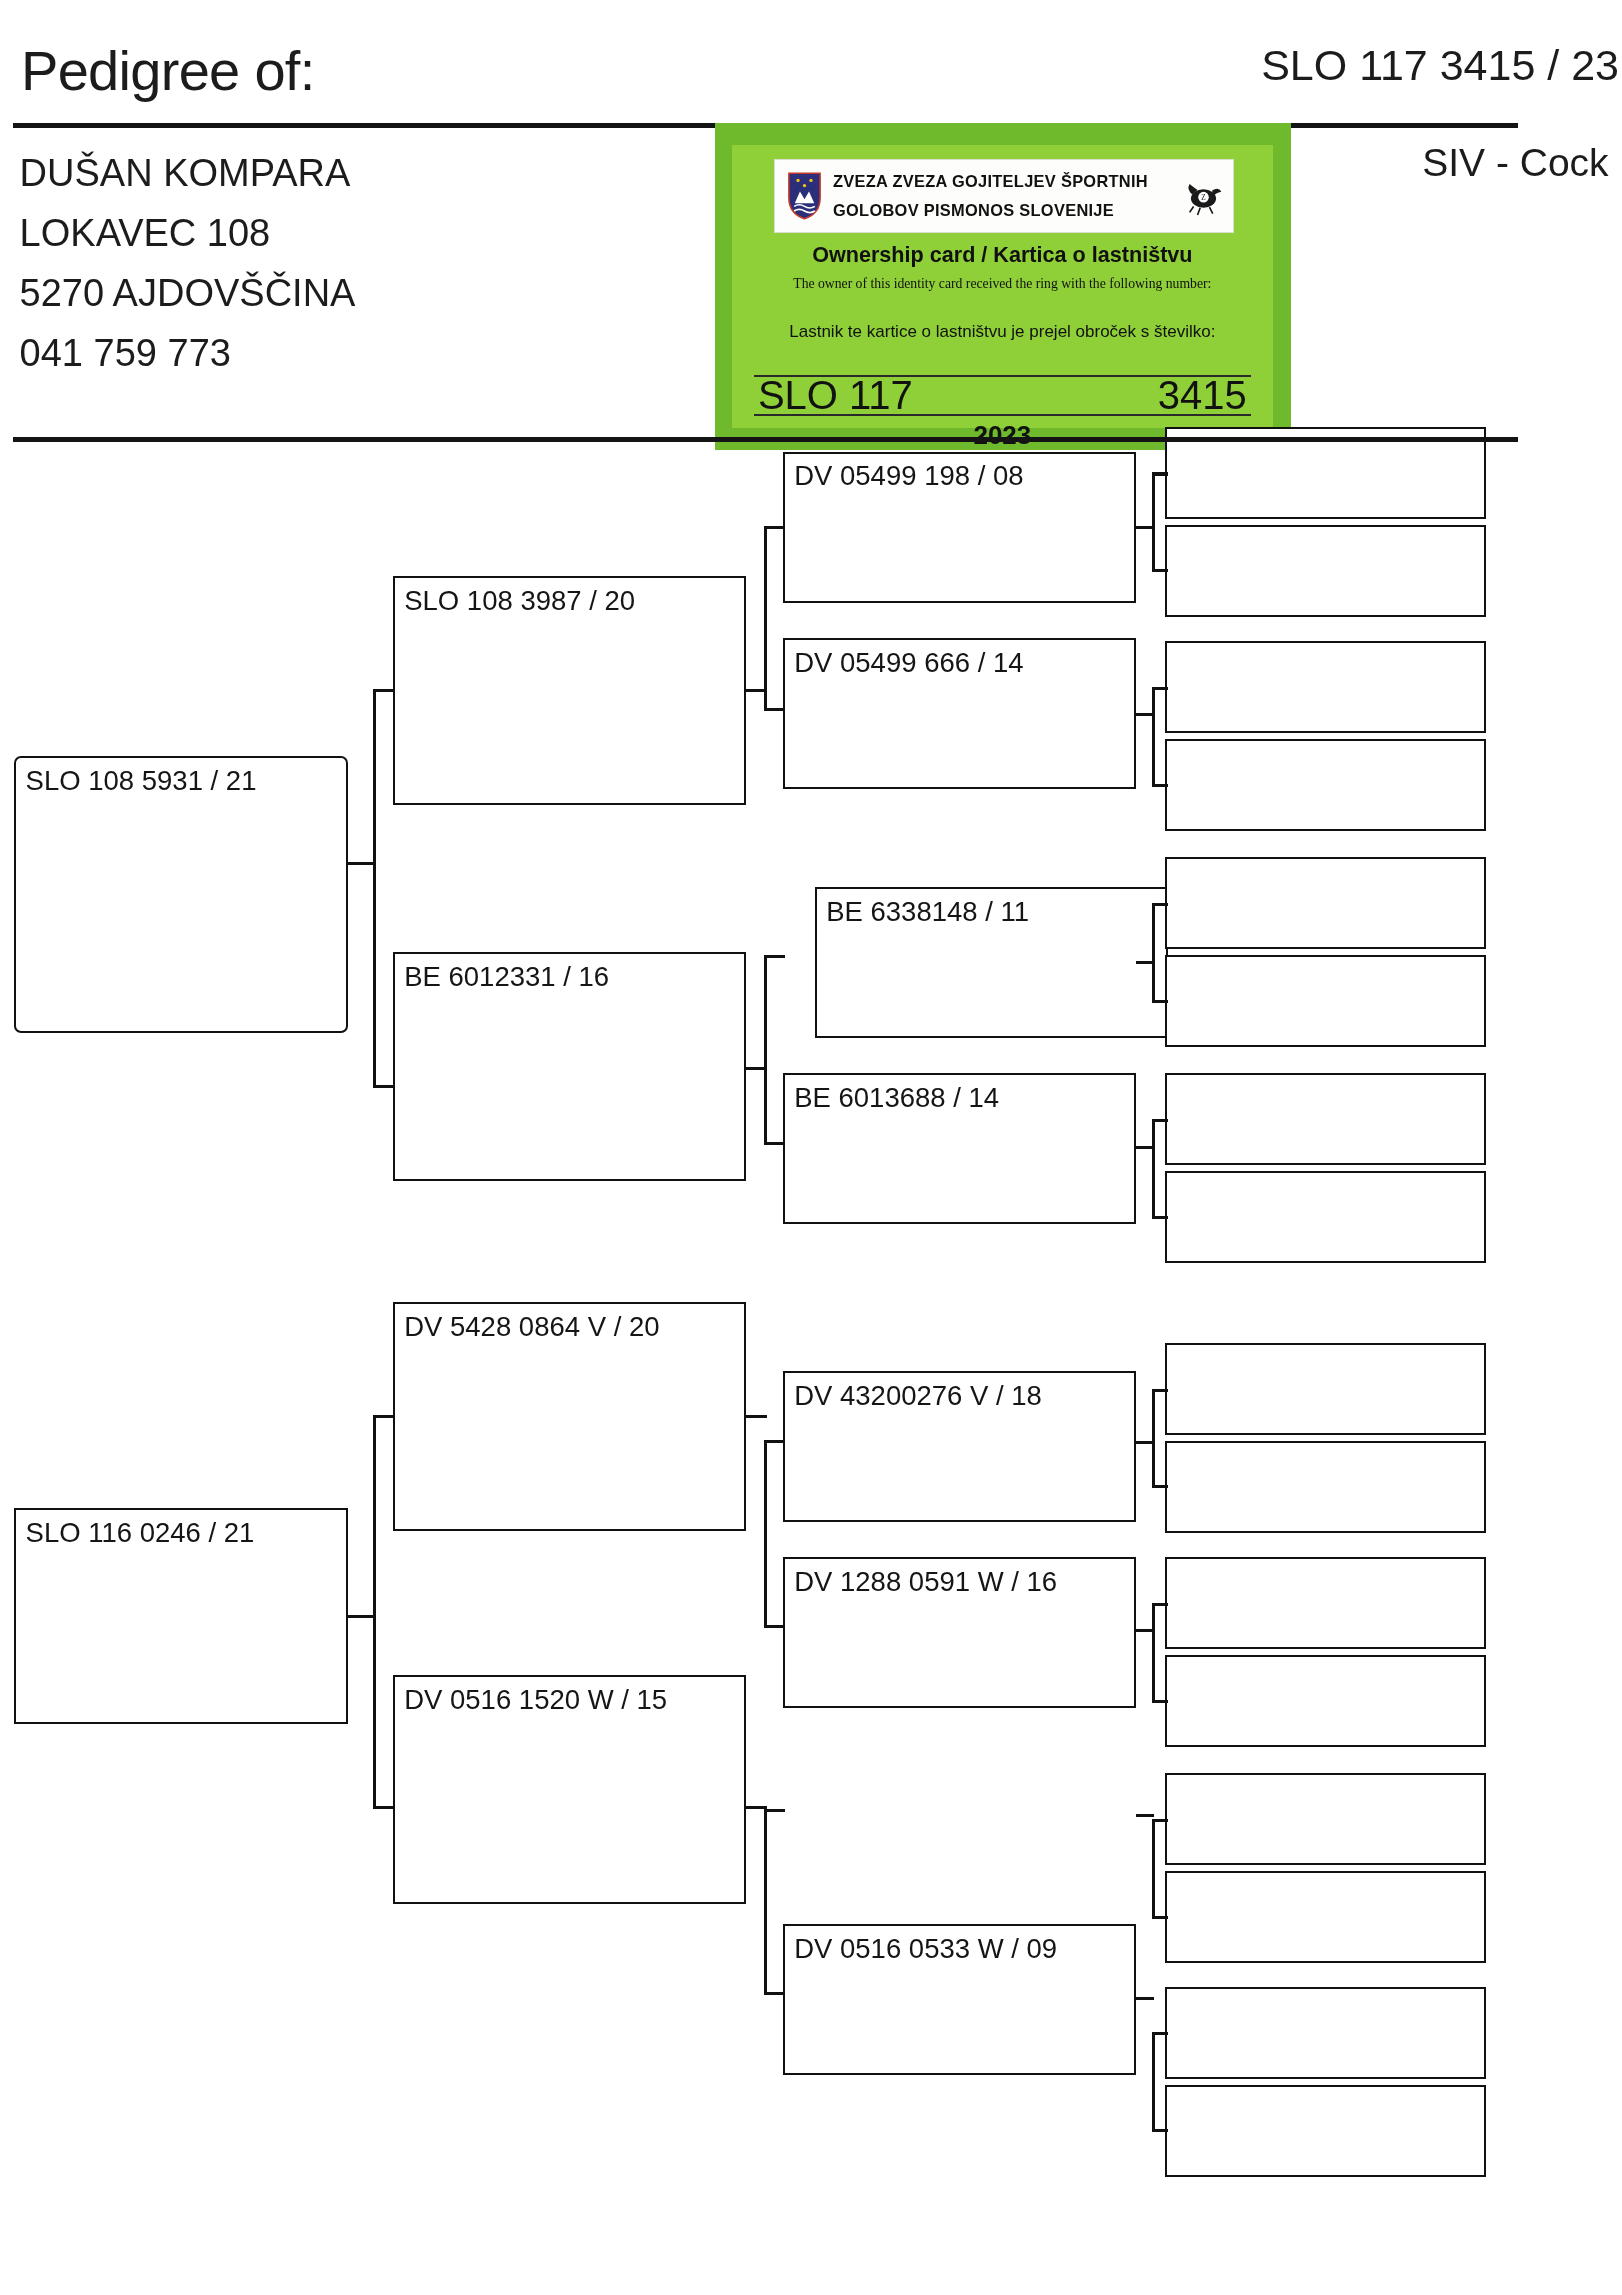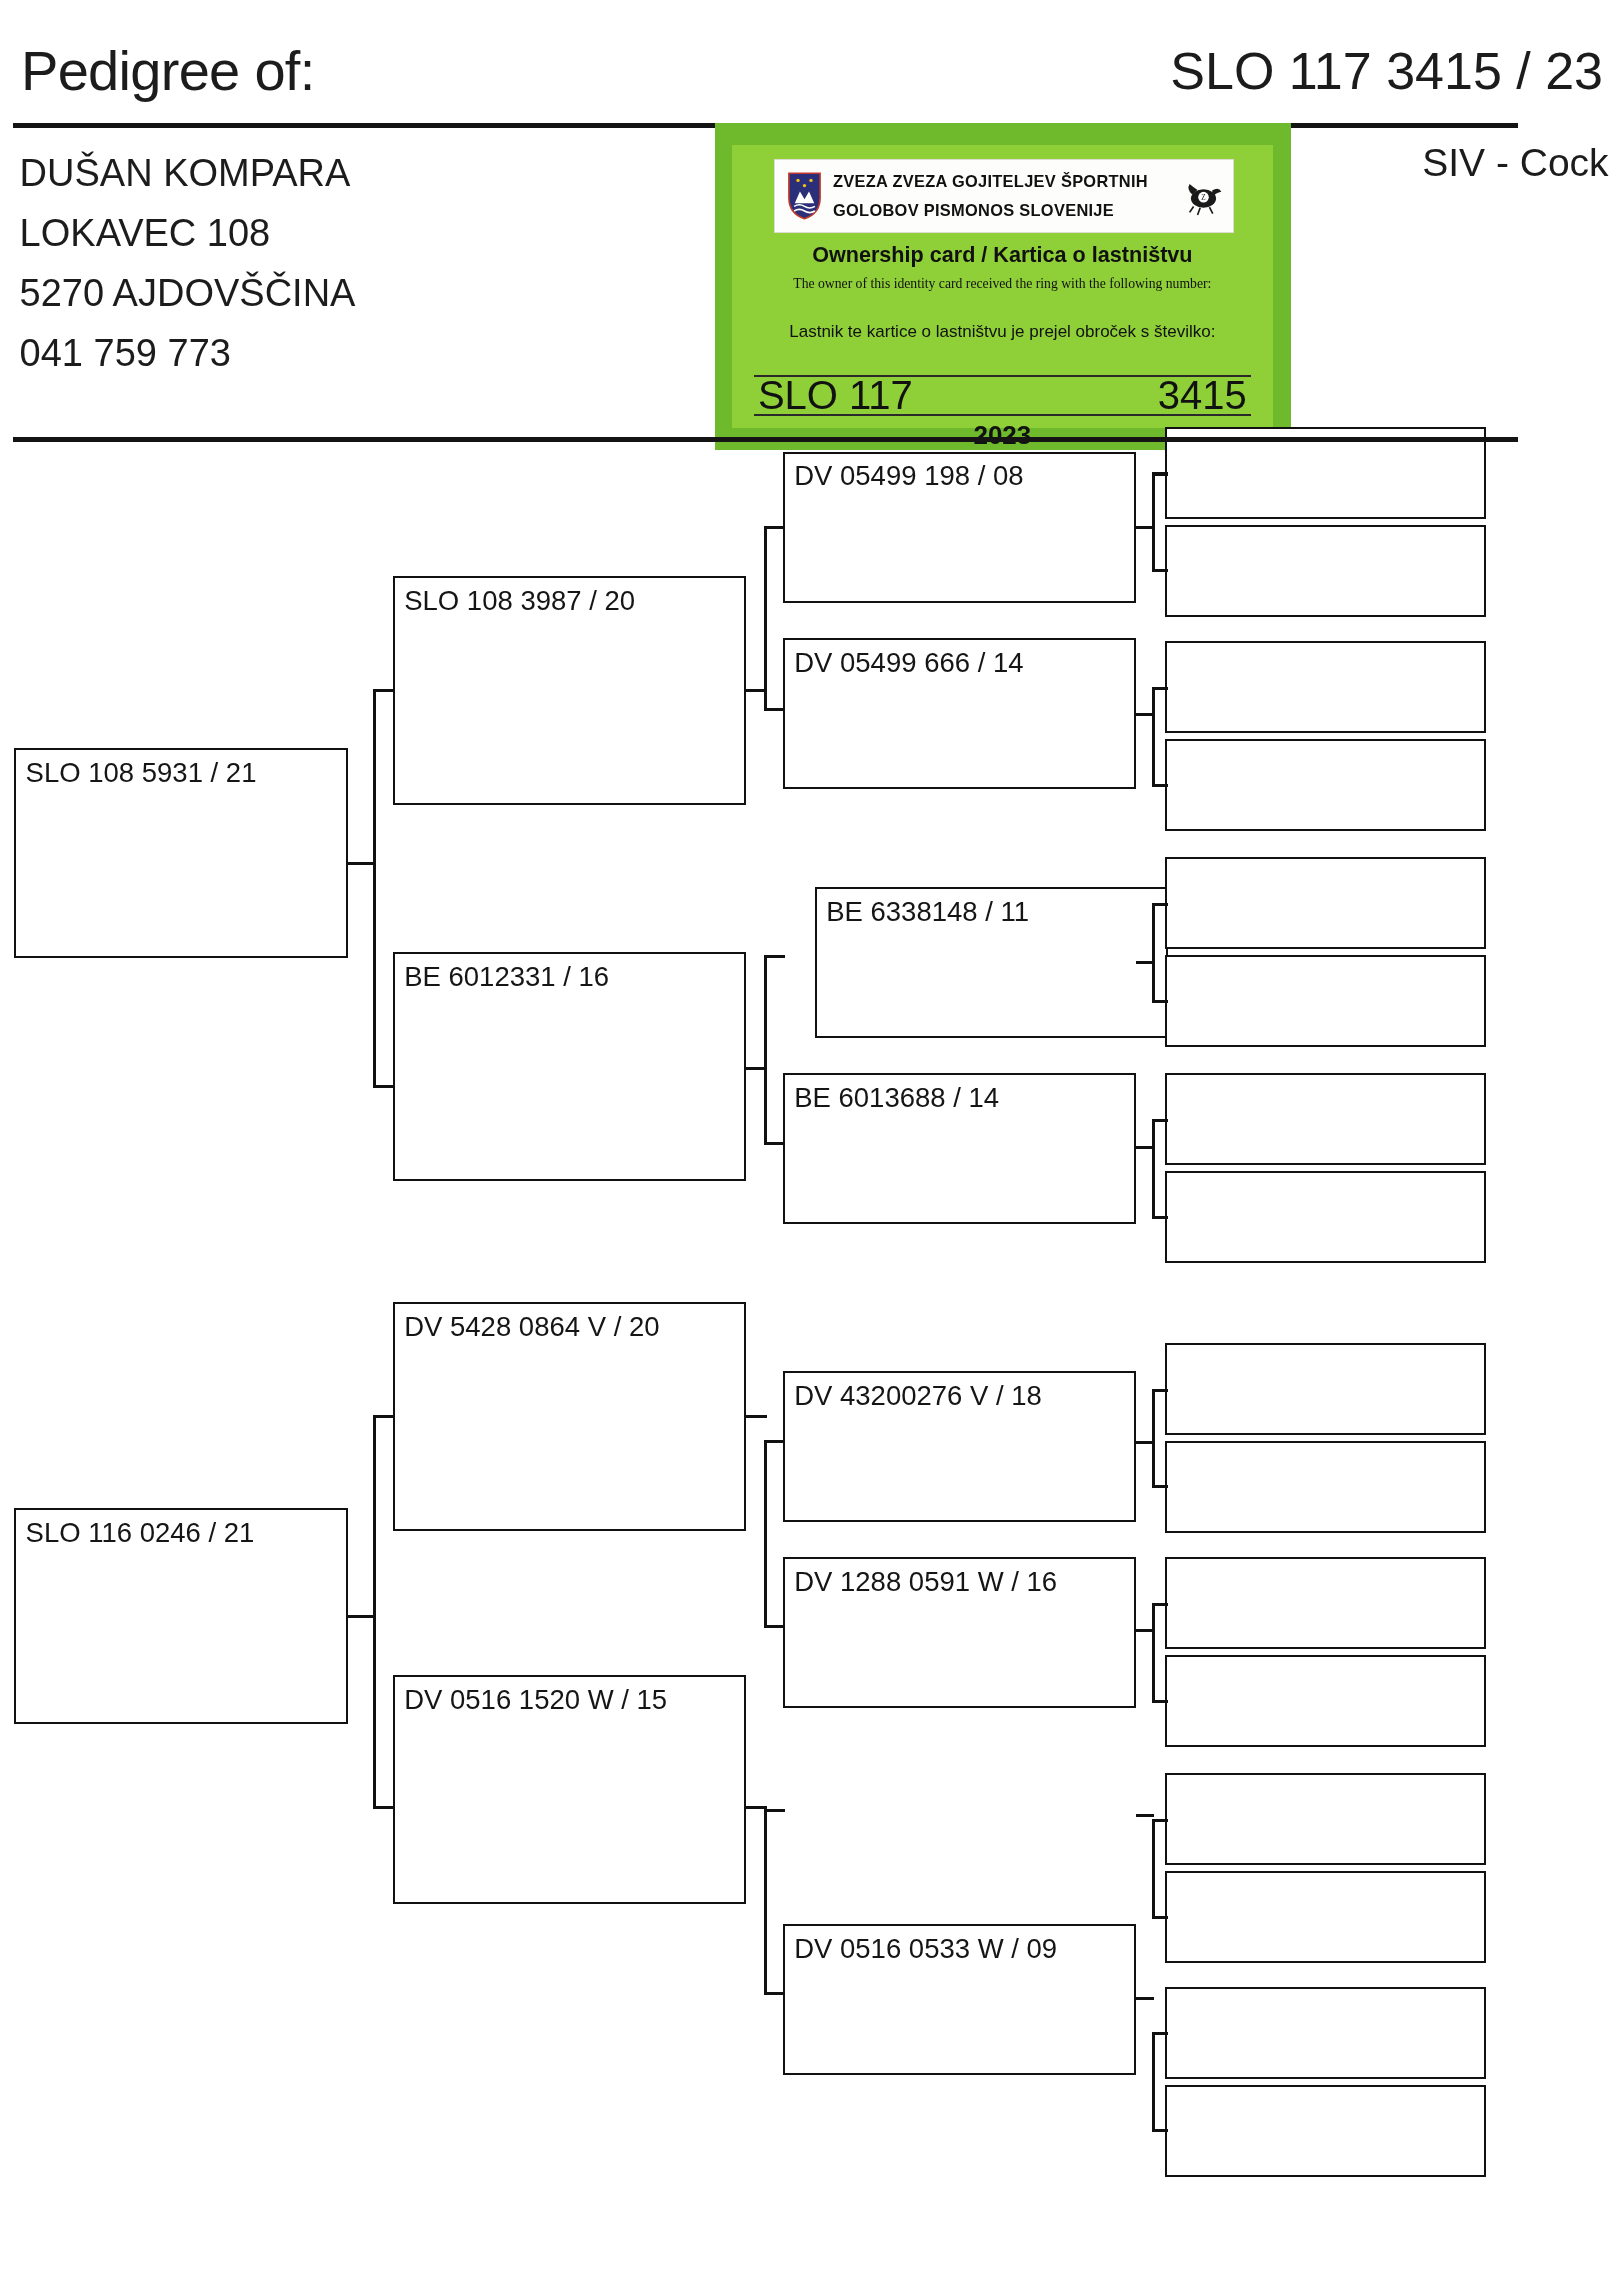--- a/index.html
+++ b/index.html
@@ -13,22 +13,22 @@
   #header{position:absolute;left:0;top:0;width:1623px;height:458px;}
   .hrule{position:absolute;background:#141414;height:4.6px;}
   #rule-top{left:13px;top:123px;width:1505px;}
 
   #pedigree-title{
     position:absolute;left:21px;top:38px;
     font-size:56px;font-weight:400;letter-spacing:-0.7px;
     color:#1c1c1c;white-space:nowrap;
   }
   #ring-number{
-    position:absolute;right:20px;top:41px;
-    font-size:52px;font-weight:400;letter-spacing:0px;
+    position:absolute;right:4px;top:41px;
+    font-size:43px;font-weight:400;letter-spacing:0px;
     color:#1c1c1c;white-space:nowrap;text-align:right;
   }
   #sex-color{
     position:absolute;right:14.4px;top:141px;
     font-size:39px;font-weight:400;color:#1c1c1c;white-space:nowrap;
   }
   #owner-block{
     position:absolute;left:19.6px;top:143px;
     font-size:38px;line-height:60px;font-weight:400;color:#1c1c1c;
   }
@@ -159,21 +159,21 @@
         <span>3415</span>
       </div>
 
       <div id="card-year">2023</div>
     </div>
   </div>
 </div>
 
 <div id="tree">
 
-  <div class="pbox" style="left:14.4px;top:290px;width:334px;height:210px;">
+  <div class="pbox" style="left:14.4px;top:298px;width:334px;height:277px;border-radius:7px;">
     <span class="plabel">SLO 108 5931 / 21</span>
   </div>
   <div class="pbox" style="left:14.4px;top:1050px;width:334px;height:216px;">
     <span class="plabel">SLO 116 0246 / 21</span>
   </div>
 
   <div class="pbox" style="left:393px;top:118px;width:353px;height:229px;">
     <span class="plabel">SLO 108 3987 / 20</span>
   </div>
   <div class="pbox" style="left:393px;top:494px;width:353px;height:229px;">

